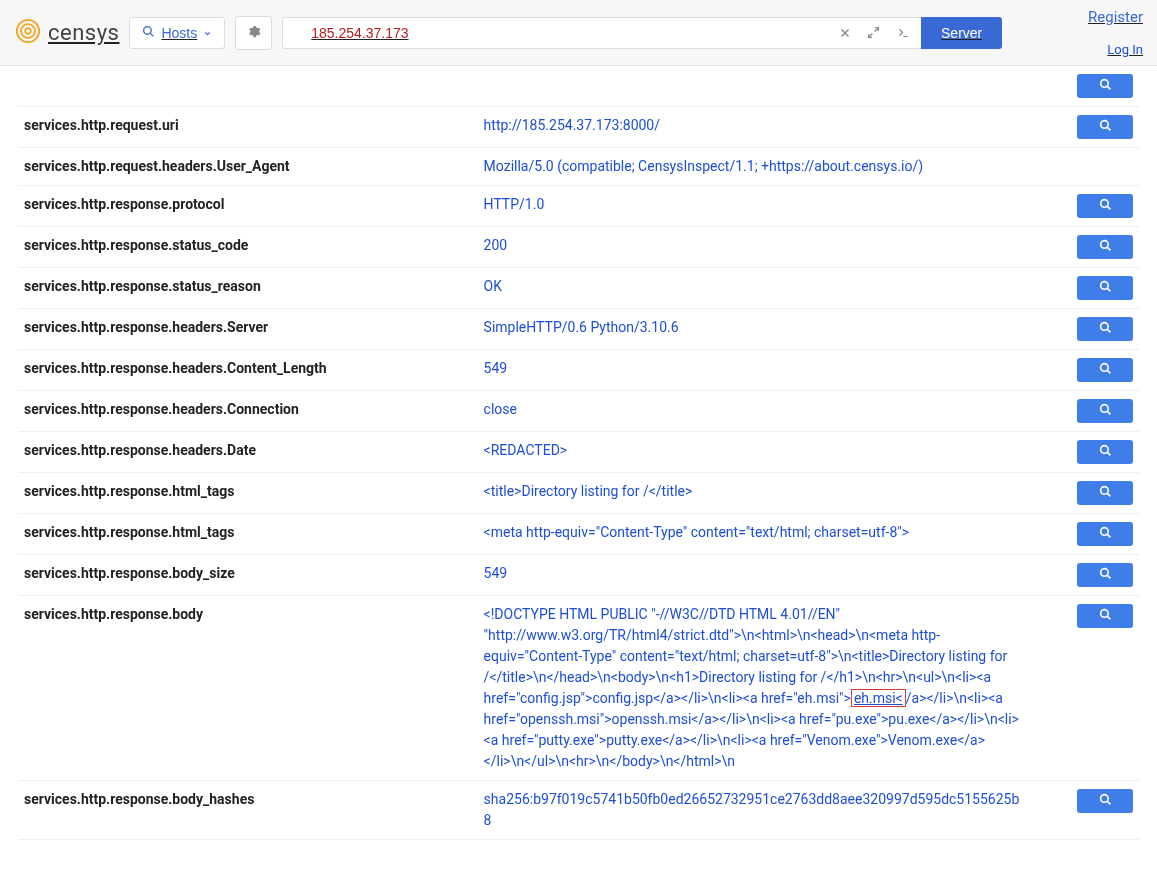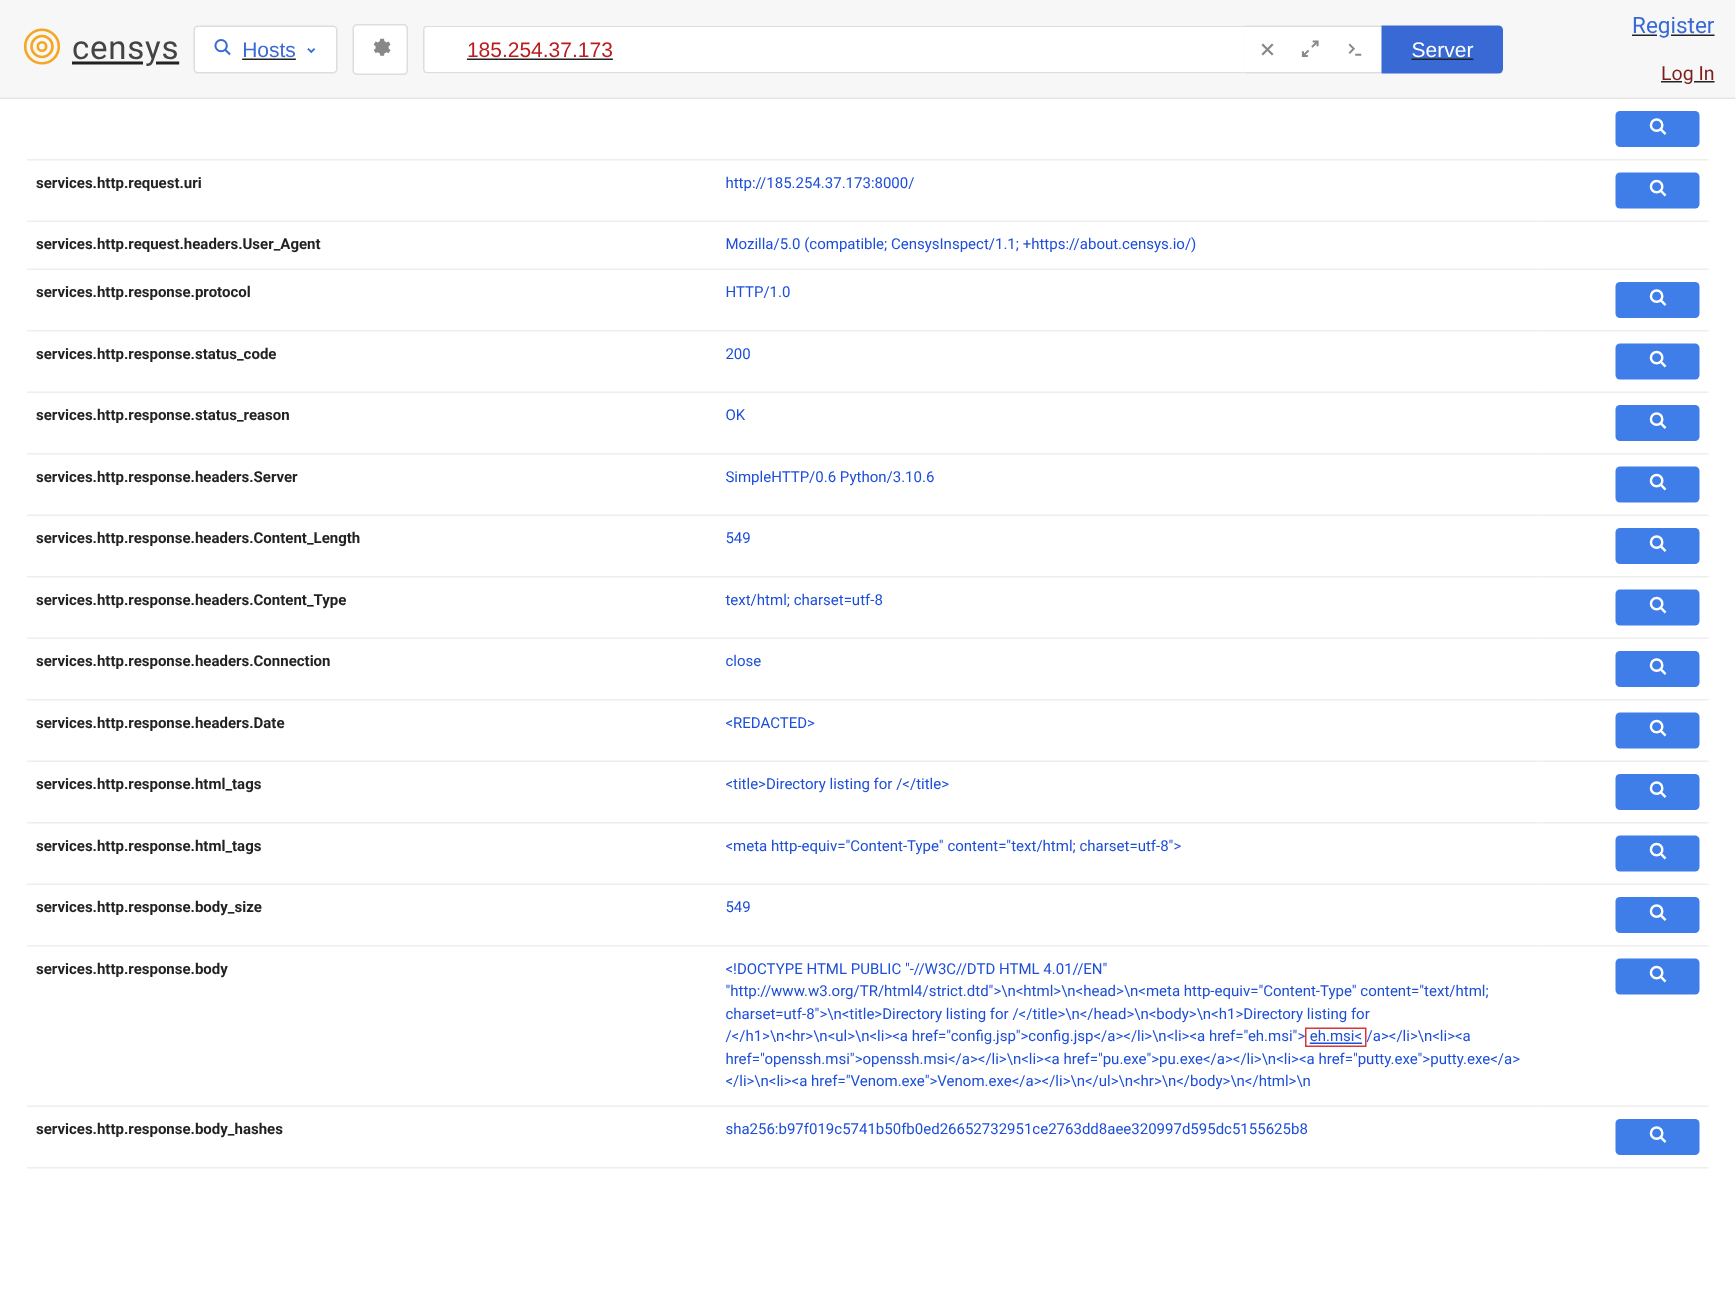--- a/index.html
+++ b/index.html
@@ -13,26 +13,26 @@
 .hosts-btn { display: flex; align-items: flex-start; gap: 6px; background: #fff; border: 1px solid #ddd; border-radius: 3px; padding: 7px 12px; cursor: pointer; color: #3869d4; font-size: 14px; }
 .gear-btn { display: flex; align-items: center; background: #fff; border: 1px solid #ddd; border-radius: 3px; padding: 7px 10px; cursor: pointer; color: #888; }
 
 .search-group { display: flex; flex: 1; max-width: 720px; }
 .search-input { flex: 1; border: 1px solid #ddd; border-right: none; padding: 7px 28px; font-size: 14px; color: #b91c1c; outline: none; border-radius: 3px 0 0 3px; }
 .search-icons { display: flex; align-items: center; border: 1px solid #ddd; border-left: none; border-right: none; padding: 0 10px; gap: 16px; color: #888; background: #fff; }
 .search-btn { background: #3869d4; color: #fff; border: none; padding: 7px 20px; font-size: 14px; cursor: pointer; border-radius: 0 3px 3px 0; }
 
 .right-links { margin-left: auto; display: flex; flex-direction: column; align-items: flex-end; gap: 16px; padding-left: 20px; }
 .register-link { color: #3869d4; font-size: 15px; text-decoration: none; }
-.login-link { color: #7f1d1d; font-size: 13px; text-decoration: none; }
+.login-link { color: #1d4ed8; font-size: 13px; text-decoration: none; }
 
 .content { padding: 0 18px 20px 18px; }
 .data-table { width: 100%; border-collapse: collapse; }
 .data-table tr { border-bottom: 1px solid #eee; }
-.data-table td { padding: 8px 6px; vertical-align: top; font-size: 10px; line-height: 1.5; margin-left: 36px; }
+.data-table td { padding: 8px 6px; vertical-align: top; font-size: 14px; line-height: 1.5; margin-left: 36px; }
 .key-cell { width: 41%; font-weight: 700; color: #222; font-size: 13.5px; }
 .val-cell { width: 49%; color: #1d4ed8; word-break: break-word; }
 .btn-cell { width: 10%; text-align: right; vertical-align: middle; }
 .q-btn { display: inline-flex; align-items: center; justify-content: center; width: 56px; height: 24px; background: #3f7ee8; border: none; border-radius: 3px; cursor: pointer; color: #fff; }
 .q-btn svg { width: 13px; height: 13px; }
 .highlight-box { border: 1.5px solid #d43838; padding: 0 2px; display: inline; text-decoration: underline; }
 .icon-wrap { display: inline-flex; cursor: pointer; }
 </style>
 </head>
 <body>
@@ -171,30 +171,20 @@
           <td class="key-cell">services.http.response.headers.Content_Length</td>
           <td class="val-cell">549</td>
           <td class="btn-cell"><button class="q-btn">
               <span><svg viewBox="0 0 24 24" fill="none" stroke="#fff" stroke-width="3">
                   <circle cx="10" cy="10" r="7"></circle>
                   <line x1="21" y1="21" x2="15" y2="15"></line>
                 </svg></span>
             </button></td>
         </tr>
         <tr>
-          <td class="key-cell">services.http.response.headers.Content_Type</td>
-          <td class="val-cell">text/html; charset=utf-8</td>
-          <td class="btn-cell"><button class="q-btn">
-              <span><svg viewBox="0 0 24 24" fill="none" stroke="#fff" stroke-width="3">
-                  <circle cx="10" cy="10" r="7"></circle>
-                  <line x1="21" y1="21" x2="15" y2="15"></line>
-                </svg></span>
-            </button></td>
-        </tr>
-        <tr>
           <td class="key-cell">services.http.response.headers.Connection</td>
           <td class="val-cell">close</td>
           <td class="btn-cell"><button class="q-btn">
               <span><svg viewBox="0 0 24 24" fill="none" stroke="#fff" stroke-width="3">
                   <circle cx="10" cy="10" r="7"></circle>
                   <line x1="21" y1="21" x2="15" y2="15"></line>
                 </svg></span>
             </button></td>
         </tr>
         <tr>

